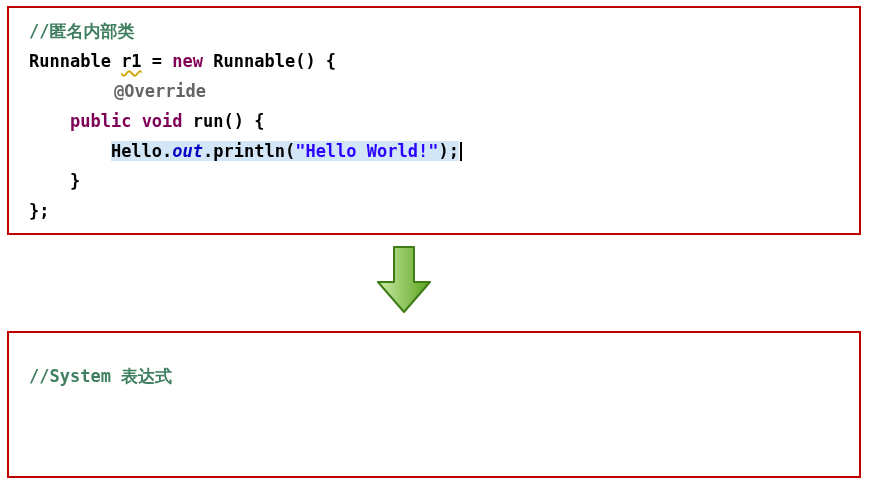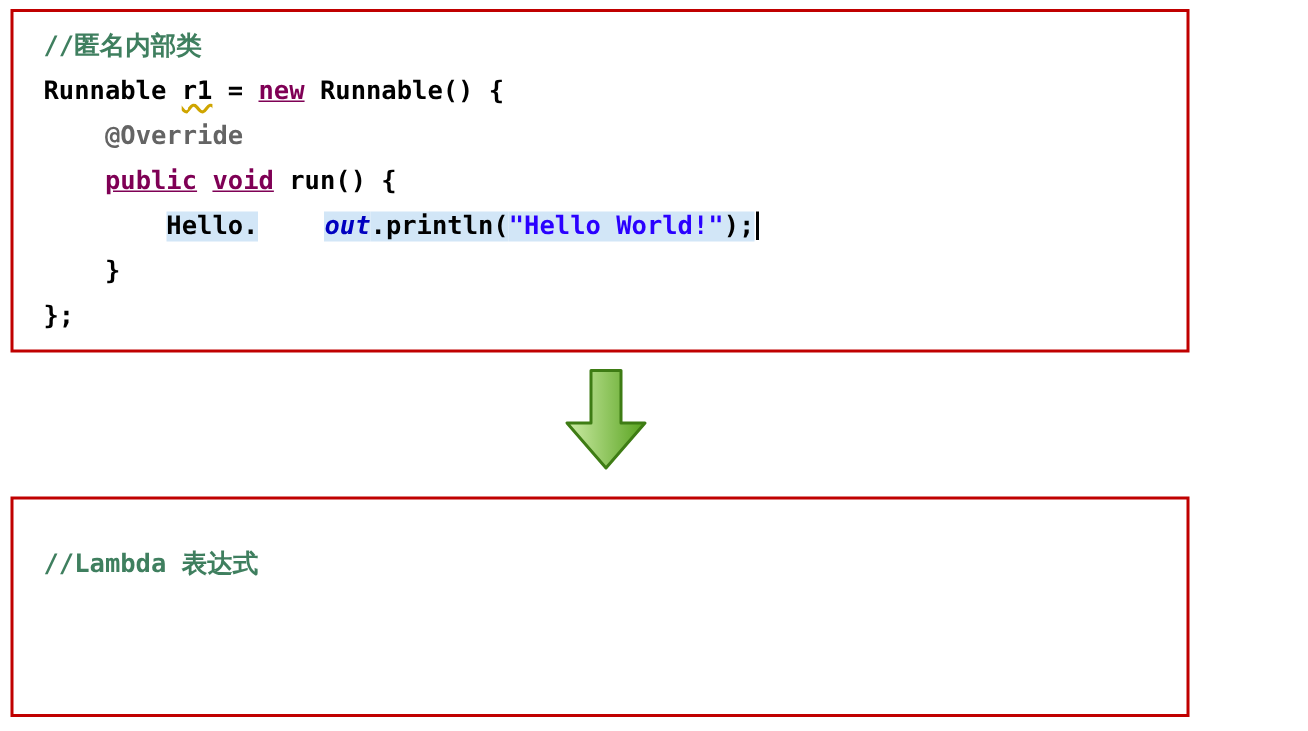--- a/index.html
+++ b/index.html
@@ -10,21 +10,21 @@
   body {
     position: relative;
     width: 872px;
     height: 487px;
     font-family: "DejaVu Sans Mono", monospace;
     overflow: hidden;
   }
   .code-box {
     position: absolute;
     left: 7px;
-    width: 786px;
+    width: 854px;
     border: 2px solid var(--border, #c00000);
     background: #ffffff;
     box-sizing: border-box;
   }
   #box-top {
     top: 6px;
     height: 229px;
     padding: 8px 10px 8px 20px;
   }
   #box-bottom {
@@ -34,24 +34,24 @@
   }
   .code-line {
     white-space: pre;
     font-size: 17px;
     font-weight: bold;
     line-height: 30px;
     color: var(--plain, #000);
   }
   .tok-plain    { color: var(--plain, #000000); }
   .tok-comment  { color: var(--comment, #3F7F5F); }
-  .tok-keyword  { color: var(--keyword, #7F0055); text-decoration: underline; }
+  .tok-keyword  { color: var(--keyword, #7F0055); }
   .tok-string   { color: var(--string, #2A00FF); }
-  .tok-annotation { color: var(--annotation, #646464); }
-  .tok-field    { color: var(--field, #0000C0); font-style: italic; margin-left: 44px; }
+  .tok-annotation { color: var(--annotation, #646464); margin-left: 44px; }
+  .tok-field    { color: var(--field, #0000C0); font-style: italic; }
   .tok-warn {
     color: var(--plain, #000000);
     text-decoration: underline wavy var(--warn-underline, #cfa500);
     text-decoration-thickness: 1.5px;
     text-underline-offset: 3px;
     text-decoration-skip-ink: none;
   }
   .hl { background: var(--highlight-bg, #d2e6f7); }
   .caret {
     display: inline-block;
@@ -88,14 +88,14 @@
       <linearGradient id="arrowGrad" x1="0" y1="0" x2="1" y2="0">
         <stop offset="0" style="stop-color: var(--arrow-light, #cdeca6)"></stop>
         <stop offset="1" style="stop-color: var(--arrow-fill, #57a21e)"></stop>
       </linearGradient>
     </defs>
     <path d="M18 1 H38 V36 H54 L28 66 L2 36 H18 Z" fill="url(#arrowGrad)" style="stroke: var(--arrow-border, #3e7c14)" stroke-width="2" stroke-linejoin="round"></path>
   </svg>
 </div>
 
 <div class="code-box" id="box-bottom">
-    <div class="code-line"><span class="tok-comment">//Lambda 表达式</span></div>
+    <div class="code-line"><span class="tok-comment">//System 表达式</span></div>
   </div>
 
 </body></html>

